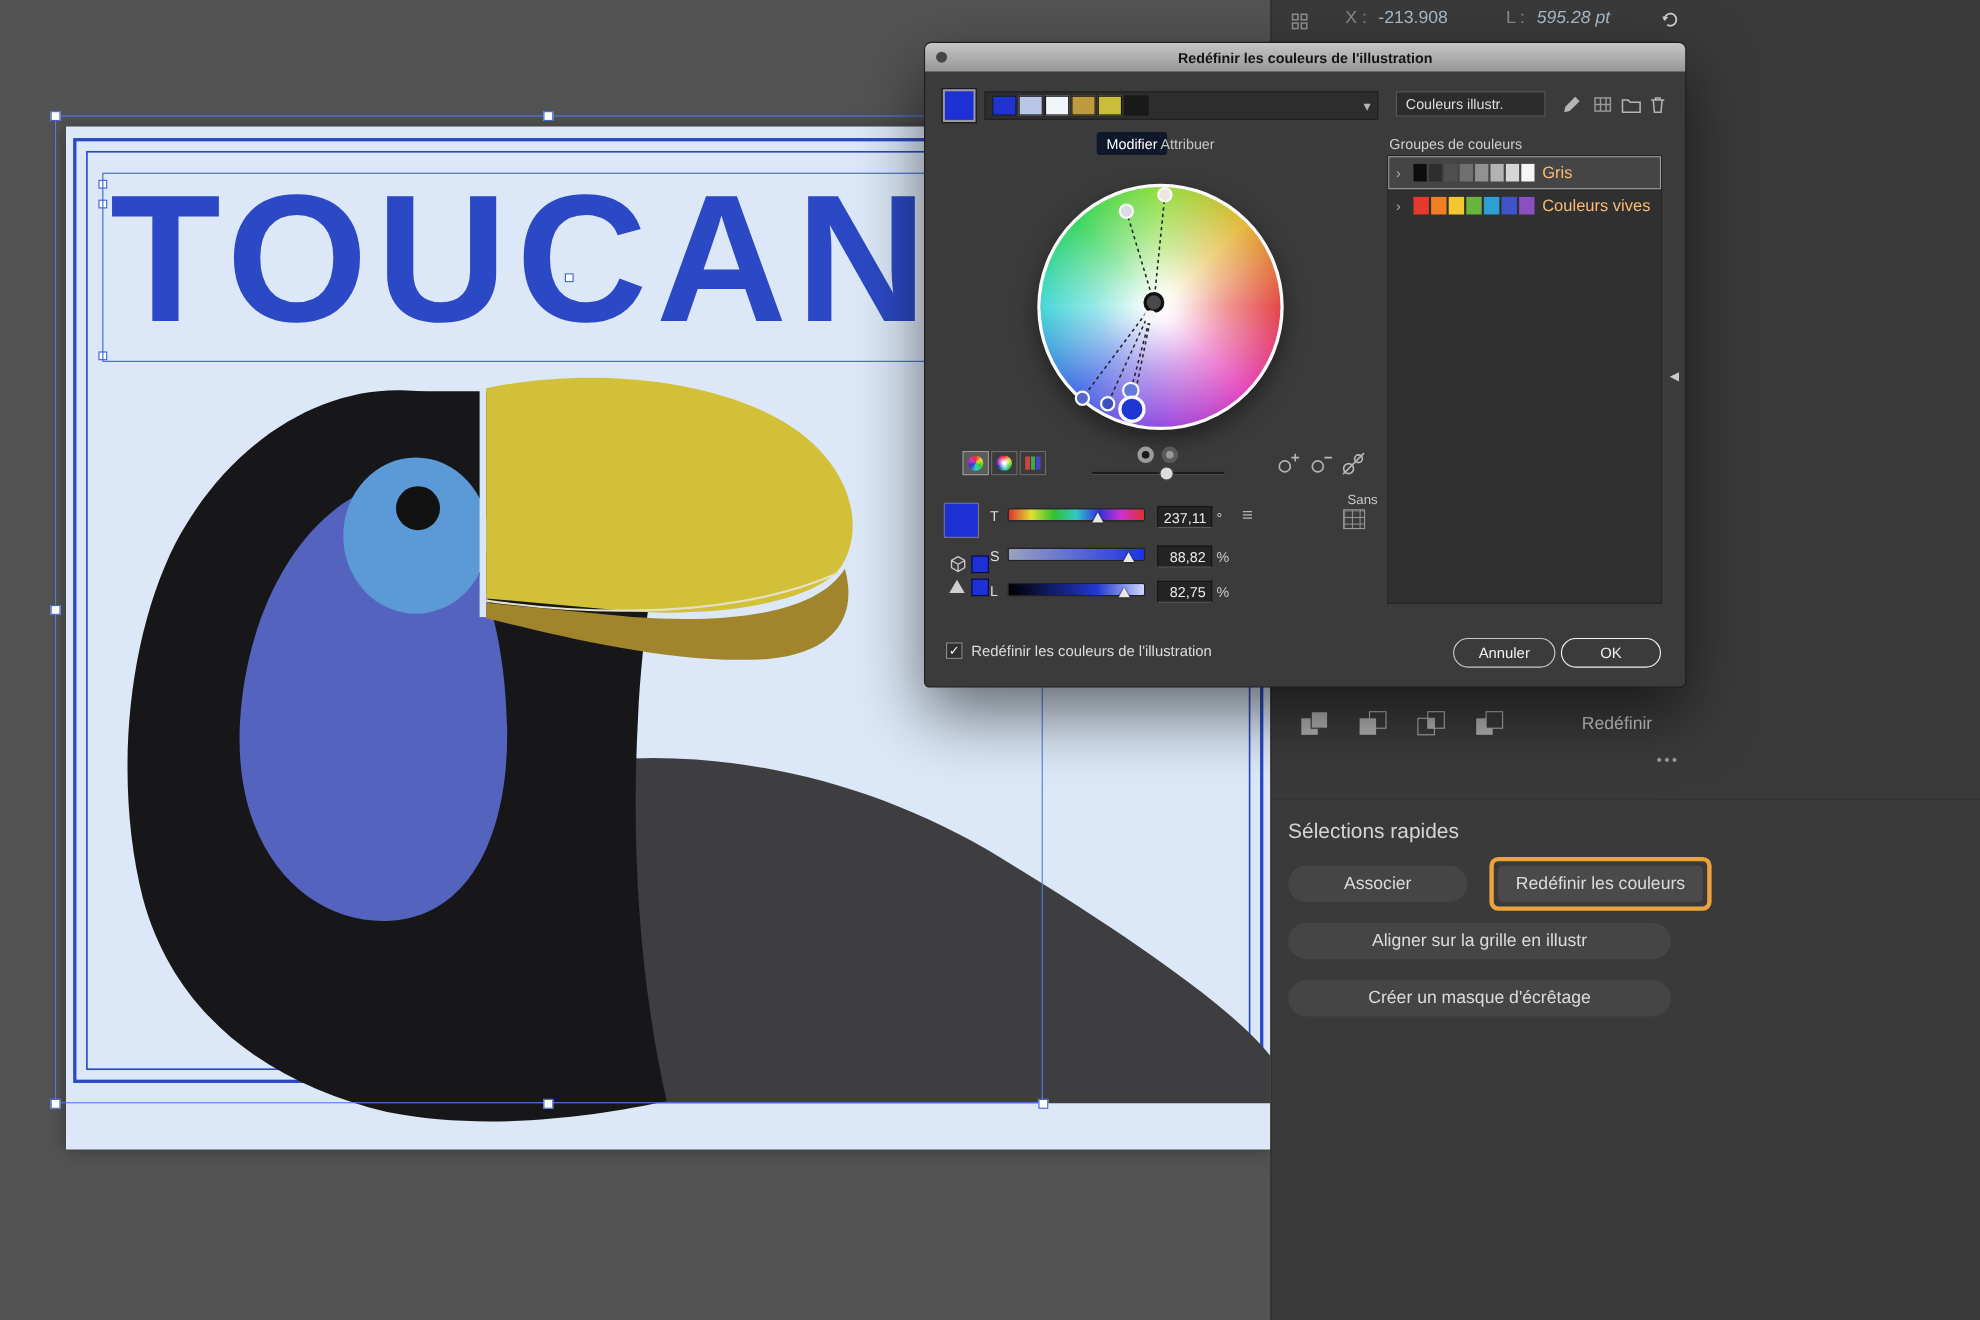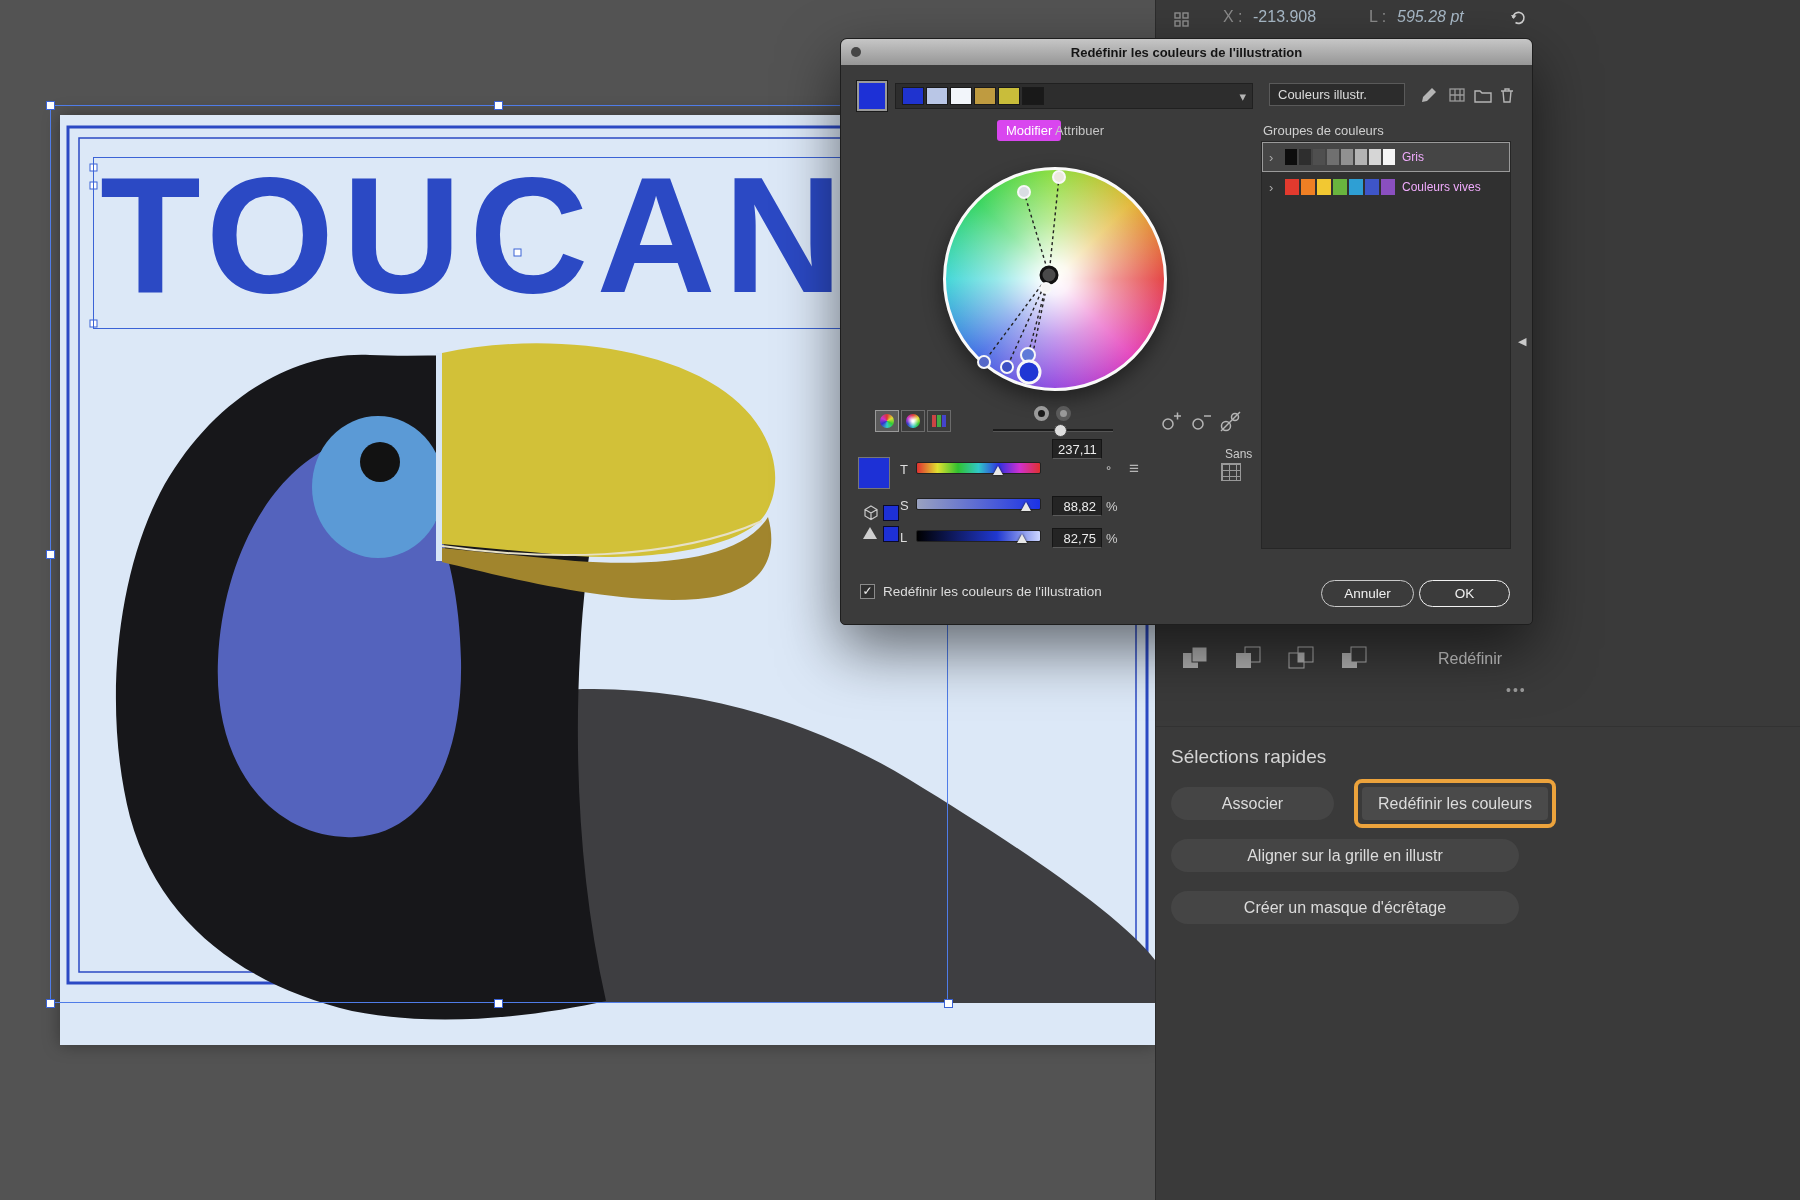--- a/index.html
+++ b/index.html
@@ -49,31 +49,31 @@
 
   #preset-combo { left:54px; top:44px; width:358px; height:26px; background:#2d2d2d;
                   border:1px solid #202020; display:flex; align-items:center; padding:0 6px; }
   #library-field { left:428px; top:44px; width:136px; height:23px; background:#2c2c2c;
                    border:1px solid #5a5a5a; color:#dddddd; font-size:13px;
                    display:flex; align-items:center; padding:0 8px; }
   .dlg-icon { color:#b5b5b5; }
 
   .tab { height:21px; padding:0 9px; font-size:13px; display:flex; align-items:center;
          border-radius:3px; cursor:pointer; }
-  .tab.active { background:#d946ef; color:#ffffff; }
+  .tab.active { background:#0f172a; color:#ffffff; }
   .tab.inactive { color:#c6c6c6; }
 
   #groups-header { left:422px; top:84px; font-size:13px; color:#cfcfcf; }
   #groups-list { left:420px; top:102px; width:250px; height:408px; background:#303030;
                  border:1px solid #262626; }
   .group-row { height:30px; display:flex; align-items:center; gap:7px; padding:0 7px;
                cursor:pointer; }
   .group-row.selected { background:#454545; outline:1px solid #9a9a9a; outline-offset:-1px; }
   .group-chevron { color:#aaaaaa; font-size:13px; width:9px; }
-  .group-label { color:#f0abfc; font-size:12px; }
+  .group-label { color:#fdba74; font-size:15px; }
 
   #wheel { left:102px; top:128px; width:224px; height:224px; border-radius:50%;
            border:3px solid #fafafa; box-shadow:0 8px 20px rgba(0,0,0,.45);
            background:
              radial-gradient(circle at 50% 50%, #ffffff 0%, rgba(255,255,255,.92) 10%,
                rgba(255,255,255,.45) 38%, rgba(255,255,255,0) 72%),
              conic-gradient(from 0deg,
                hsl(90,70%,55%), hsl(45,75%,55%), hsl(0,75%,58%), hsl(315,75%,58%),
                hsl(270,70%,58%), hsl(225,75%,58%), hsl(180,65%,55%), hsl(135,65%,52%),
                hsl(90,70%,55%)); }
@@ -340,21 +340,21 @@
     <circle cx="16" cy="6" r="3.5" fill="none" stroke="#b5b5b5" stroke-width="1.5"></circle>
     <path d="M2 20 L21 1" stroke="#b5b5b5" stroke-width="1.5"></path>
   </svg>
 
   <div class="abs" style="left:17px;top:418px;width:32px;height:32px;background:#1d30d6;border:1px solid #777;"></div>
 
   <span class="abs tsl-label" style="left:59px;top:423px;">T</span>
   <div class="track" style="top:423px;background:linear-gradient(to right,#e03030,#e0e030,#30c030,#30c8c8,#3030e0,#d030d0,#e03030);">
     <div class="tri-thumb" style="left: calc(66% - 5px);"></div>
   </div>
-  <div class="abs valbox" style="left:211px;top:400px;">237,11</div>
+  <div class="abs valbox" style="left:211px;top:421px;">237,11</div>
   <span class="abs unit" style="left:265px;top:424px;">°</span>
   <span class="abs dlg-icon" style="left:288px;top:420px;font-size:17px;">≡</span>
 
   <span class="abs tsl-label" style="left:59px;top:459px;">S</span>
   <div class="track" style="top:459px;background:linear-gradient(to right,#9aa2c0,#1b32e6);">
     <div class="tri-thumb" style="left: calc(89% - 5px);"></div>
   </div>
   <div class="abs valbox" style="left:211px;top:457px;">88,82</div>
   <span class="abs unit" style="left:265px;top:460px;">%</span>
 

